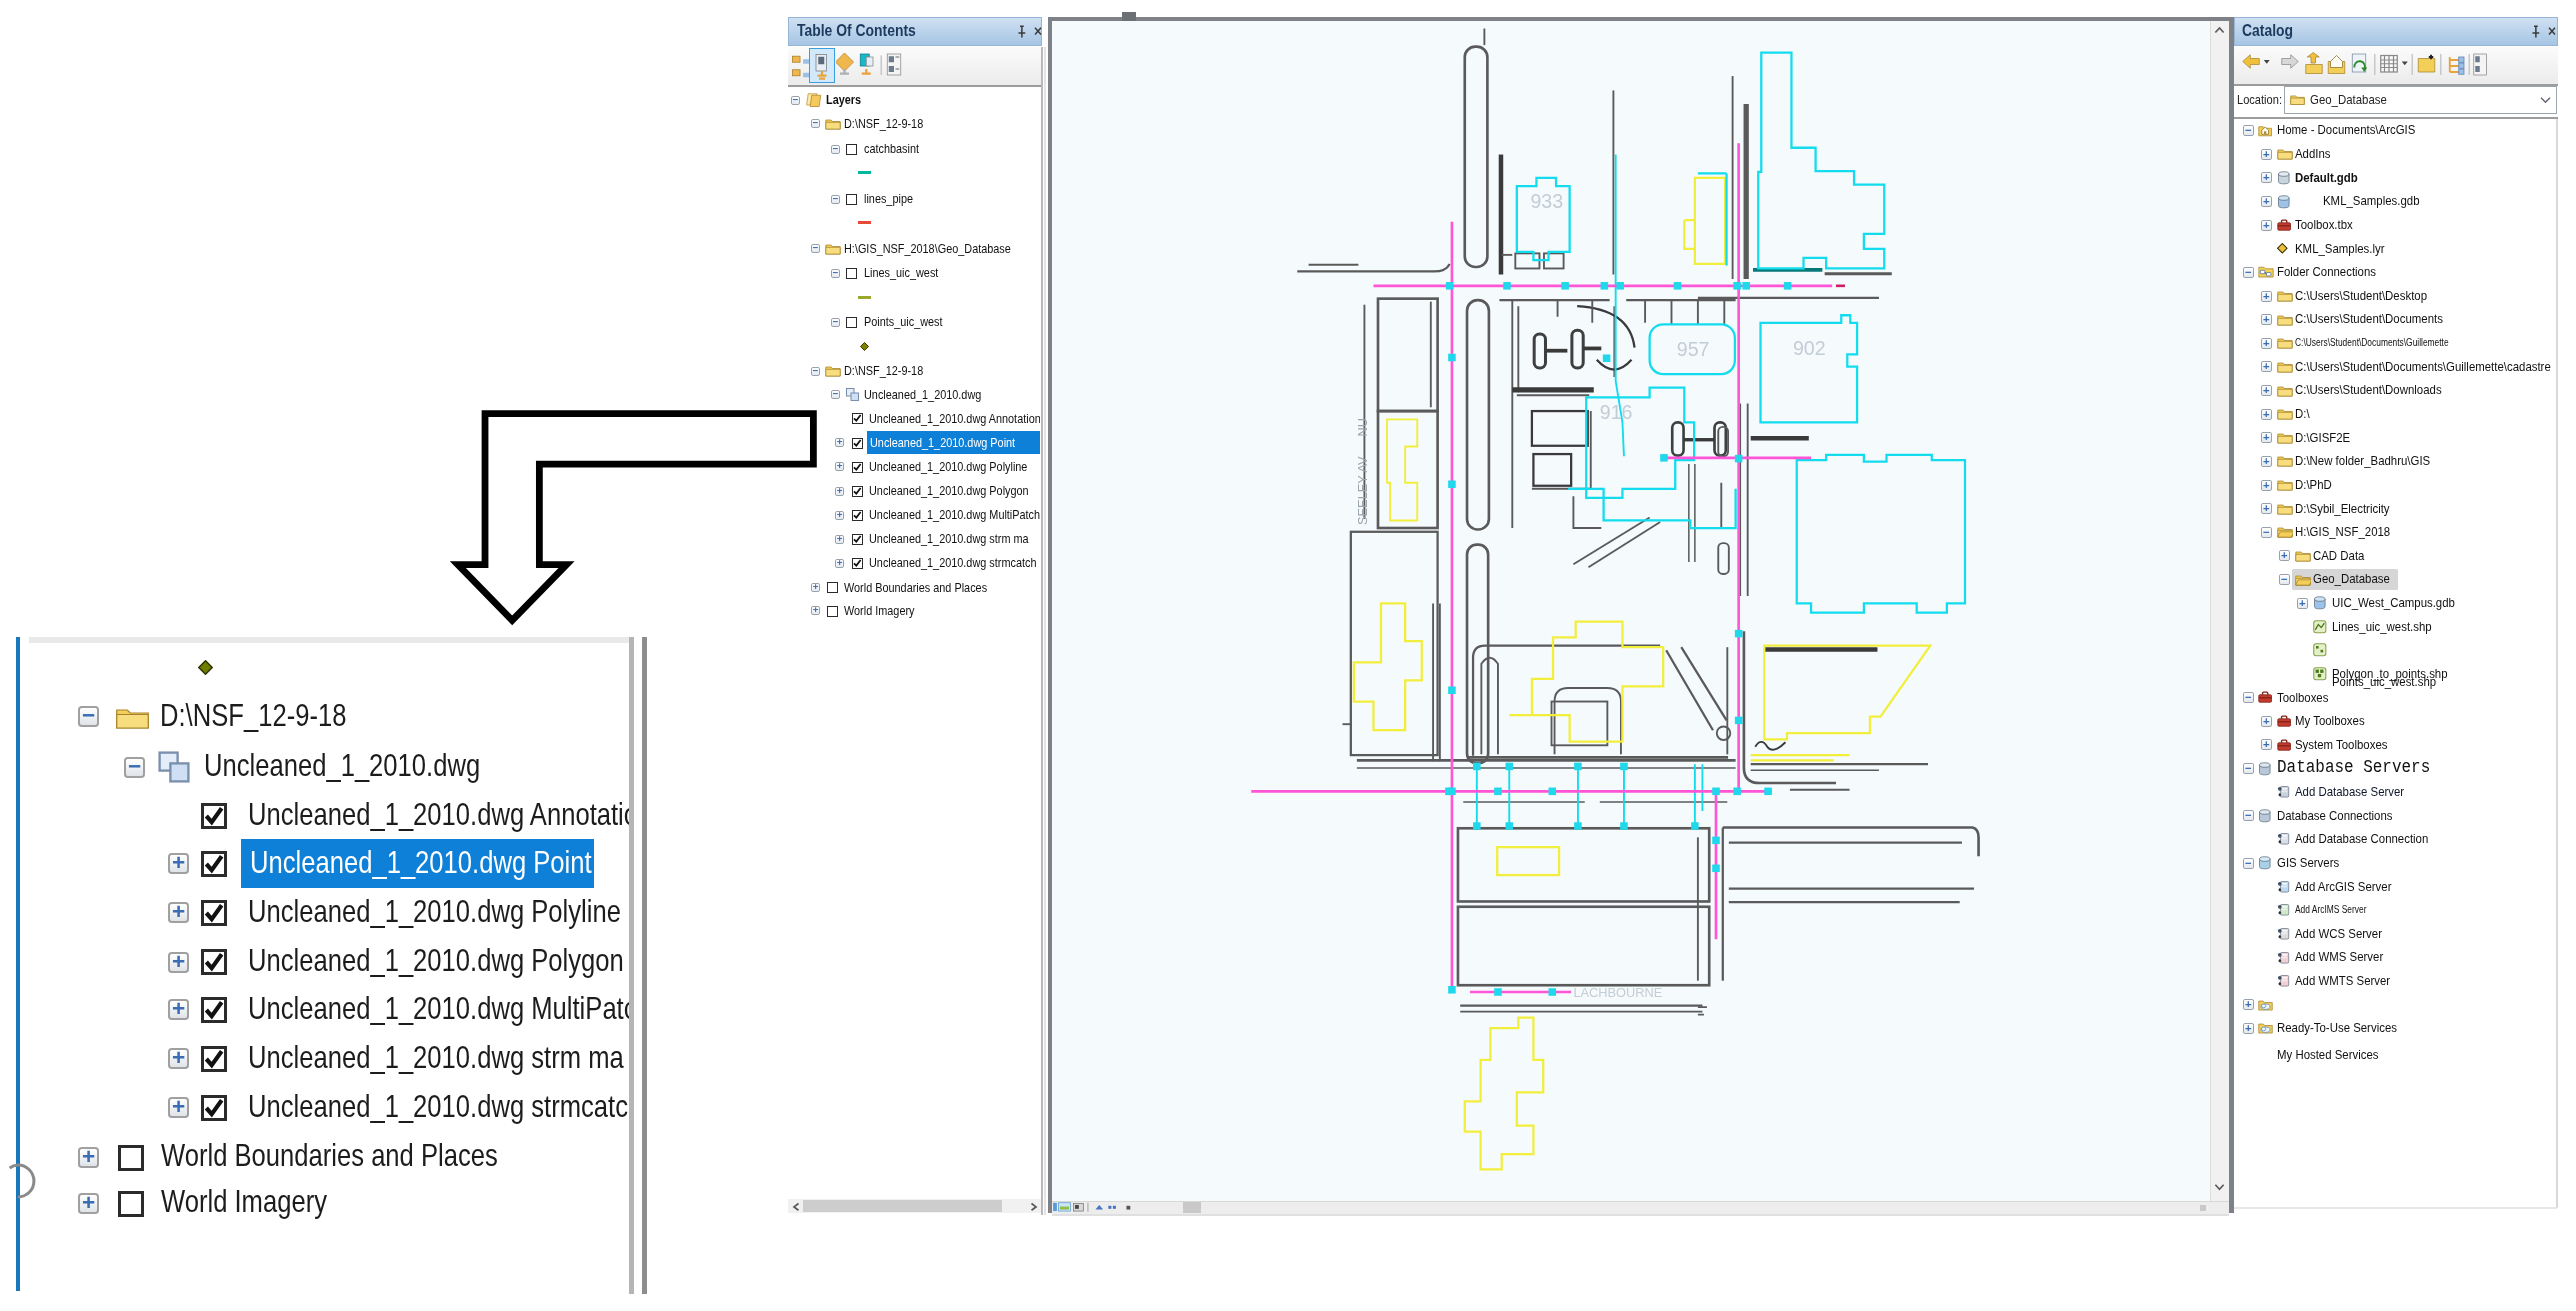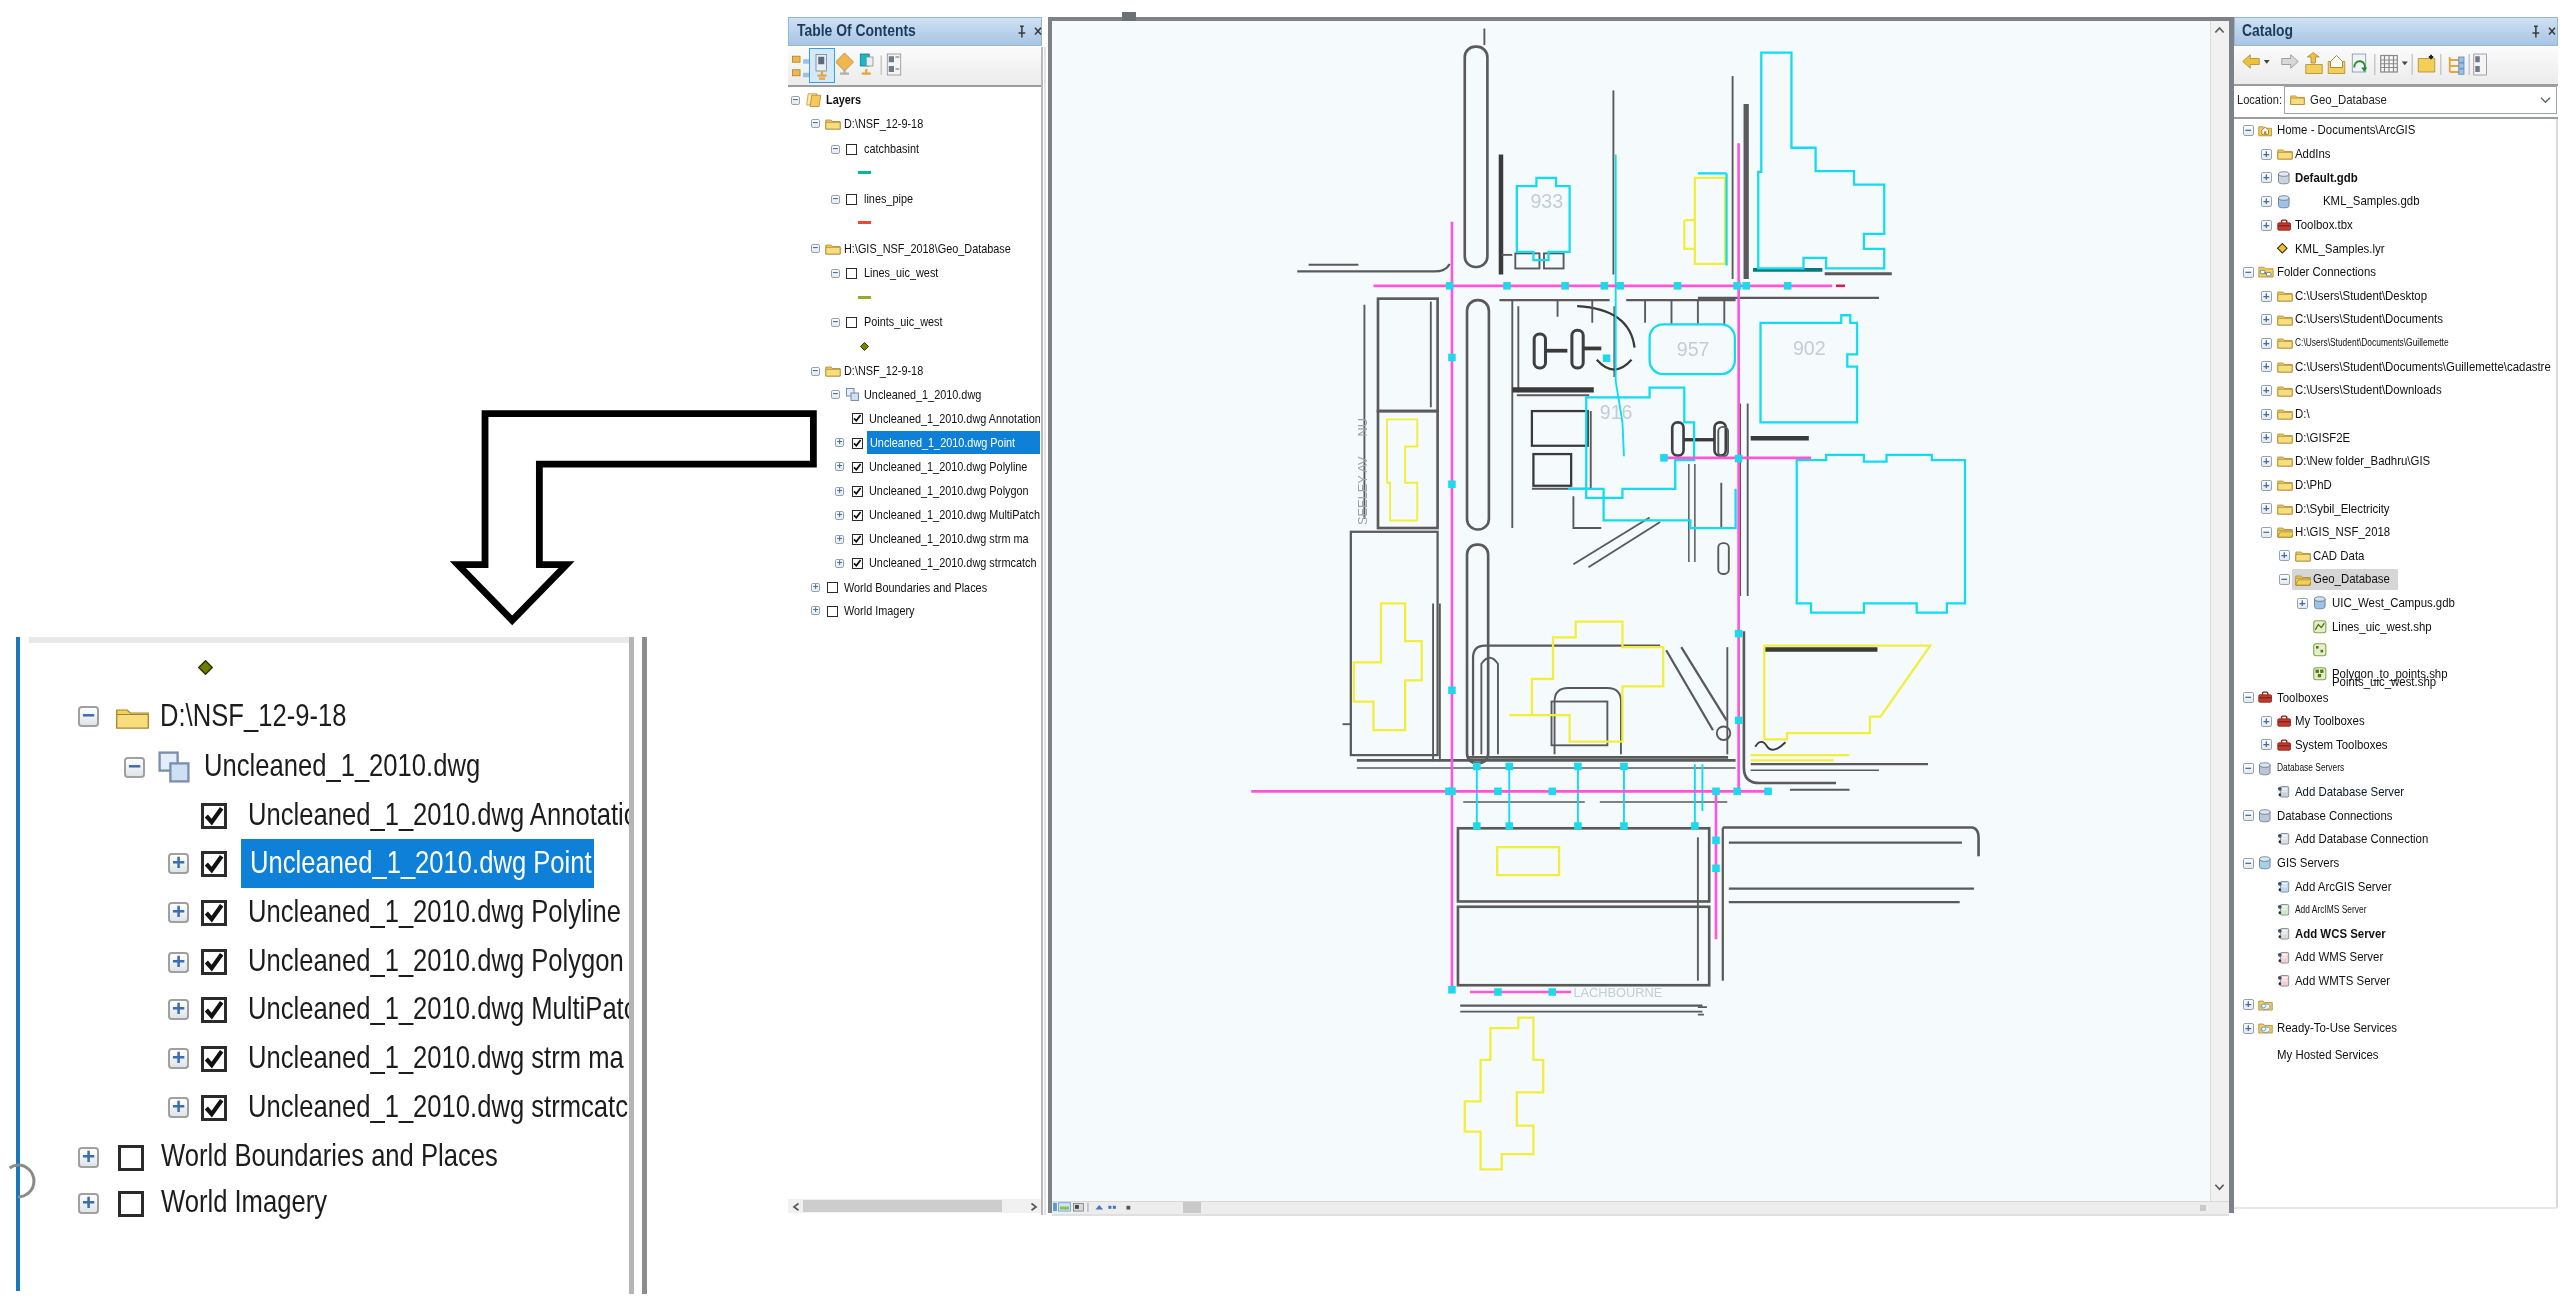--- a/index.html
+++ b/index.html
@@ -556,21 +556,21 @@
     <rect x="1" y="5" width="17" height="10" rx="1.5" fill="#c43a2e" stroke="#7c1f16"></rect>
     <path d="M6 5 L6 3 Q6 1.5 7.5 1.5 L11.5 1.5 Q13 1.5 13 3 L13 5" fill="none" stroke="#7c1f16" stroke-width="1.8"></path>
     <rect x="1" y="8" width="17" height="2" fill="#8c2418"></rect>
   </svg>
 <div class="abs" style="left:2295px;top:745px;transform:translateY(-54%);font-size:13.6px;color:#111;font-weight:400;white-space:nowrap;"><span style="display:inline-block;transform:scaleX(0.84);transform-origin:0 50%;white-space:nowrap">System Toolboxes</span></div>
 <div class="abs" style="left:2243px;top:763px;width:10.6px;height:10.6px;border:1.2px solid #97a1ab;border-radius:1.9px;background:linear-gradient(#ffffff,#e4e9ee);color:#3b6db4;font-size:11.3px;line-height:8.3px;text-align:center;font-weight:700">−</div>
 <svg class="abs" style="left:2258px;top:762px" width="13.6" height="13.6" viewBox="0 0 18 18">
     <path d="M2 4 L2 14 A7 3 0 0 0 16 14 L16 4" fill="#b9c7d8" stroke="#5c6d80" stroke-width="1"></path>
     <ellipse cx="9" cy="4" rx="7" ry="3" fill="#dde7f0" stroke="#5c6d80" stroke-width="1"></ellipse>
   </svg>
-<div class="abs" style="left:2277px;top:768px;transform:translateY(-54%);font-size:10px;color:#111;font-weight:400;white-space:nowrap;"><span style="display:inline-block;transform:scaleX(0.84);transform-origin:0 50%;white-space:nowrap">Database Servers</span></div>
+<div class="abs" style="left:2277px;top:768px;transform:translateY(-54%);font-size:19px;color:#111;font-weight:400;white-space:nowrap;font-family:Liberation Mono, monospace;"><span style="display:inline-block;transform:scaleX(0.84);transform-origin:0 50%;white-space:nowrap">Database Servers</span></div>
 <svg class="abs" style="left:2277px;top:785px" width="13.6" height="13.6" viewBox="0 0 18 18">
     <rect x="4.5" y="2" width="11" height="14" rx="1.5" fill="#c9d2de" stroke="#6b7789"></rect>
     <rect x="6.5" y="4" width="7" height="2.2" fill="#ffffff" opacity=".8"></rect>
     <rect x="6.5" y="7.5" width="7" height="2.2" fill="#ffffff" opacity=".55"></rect>
     <path d="M2 13 L5.5 13 M3.7 11 L3.7 15" stroke="#222" stroke-width="1.6"></path>
     <circle cx="3.7" cy="5" r="2.5" fill="#3e4f66"></circle>
   </svg>
 <div class="abs" style="left:2295px;top:792px;transform:translateY(-54%);font-size:13.6px;color:#0f172a;font-weight:400;white-space:nowrap;"><span style="display:inline-block;transform:scaleX(0.84);transform-origin:0 50%;white-space:nowrap">Add Database Server</span></div>
 <div class="abs" style="left:2243px;top:810px;width:10.6px;height:10.6px;border:1.2px solid #97a1ab;border-radius:1.9px;background:linear-gradient(#ffffff,#e4e9ee);color:#3b6db4;font-size:11.3px;line-height:8.3px;text-align:center;font-weight:700">−</div>
 <svg class="abs" style="left:2258px;top:809px" width="13.6" height="13.6" viewBox="0 0 18 18">
@@ -608,21 +608,21 @@
     <circle cx="3.7" cy="5" r="2.5" fill="#3e4f66"></circle>
   </svg>
 <div class="abs" style="left:2295px;top:910px;transform:translateY(-54%);font-size:10px;color:#111;font-weight:400;white-space:nowrap;"><span style="display:inline-block;transform:scaleX(0.84);transform-origin:0 50%;white-space:nowrap">Add ArcIMS Server</span></div>
 <svg class="abs" style="left:2277px;top:927px" width="13.6" height="13.6" viewBox="0 0 18 18">
     <rect x="4.5" y="2" width="11" height="14" rx="1.5" fill="#dcdcdc" stroke="#6b7789"></rect>
     <rect x="6.5" y="4" width="7" height="2.2" fill="#ffffff" opacity=".8"></rect>
     <rect x="6.5" y="7.5" width="7" height="2.2" fill="#ffffff" opacity=".55"></rect>
     <path d="M2 13 L5.5 13 M3.7 11 L3.7 15" stroke="#222" stroke-width="1.6"></path>
     <circle cx="3.7" cy="5" r="2.5" fill="#3e4f66"></circle>
   </svg>
-<div class="abs" style="left:2295px;top:934px;transform:translateY(-54%);font-size:13.6px;color:#111;font-weight:700;white-space:nowrap;text-align:right;"><span style="display:inline-block;transform:scaleX(0.84);transform-origin:0 50%;white-space:nowrap">Add WCS Server</span></div>
+<div class="abs" style="left:2295px;top:934px;transform:translateY(-54%);font-size:13.6px;color:#111;font-weight:400;white-space:nowrap;text-align:right;"><span style="display:inline-block;transform:scaleX(0.84);transform-origin:0 50%;white-space:nowrap">Add WCS Server</span></div>
 <svg class="abs" style="left:2277px;top:951px" width="13.6" height="13.6" viewBox="0 0 18 18">
     <rect x="4.5" y="2" width="11" height="14" rx="1.5" fill="#f2cfd2" stroke="#6b7789"></rect>
     <rect x="6.5" y="4" width="7" height="2.2" fill="#ffffff" opacity=".8"></rect>
     <rect x="6.5" y="7.5" width="7" height="2.2" fill="#ffffff" opacity=".55"></rect>
     <path d="M2 13 L5.5 13 M3.7 11 L3.7 15" stroke="#222" stroke-width="1.6"></path>
     <circle cx="3.7" cy="5" r="2.5" fill="#3e4f66"></circle>
   </svg>
 <div class="abs" style="left:2295px;top:957px;transform:translateY(-54%);font-size:13.6px;color:#111;font-weight:400;white-space:nowrap;"><span style="display:inline-block;transform:scaleX(0.84);transform-origin:0 50%;white-space:nowrap">Add WMS Server</span></div>
 <svg class="abs" style="left:2277px;top:974px" width="13.6" height="13.6" viewBox="0 0 18 18">
     <rect x="4.5" y="2" width="11" height="14" rx="1.5" fill="#f2cfd2" stroke="#6b7789"></rect>

